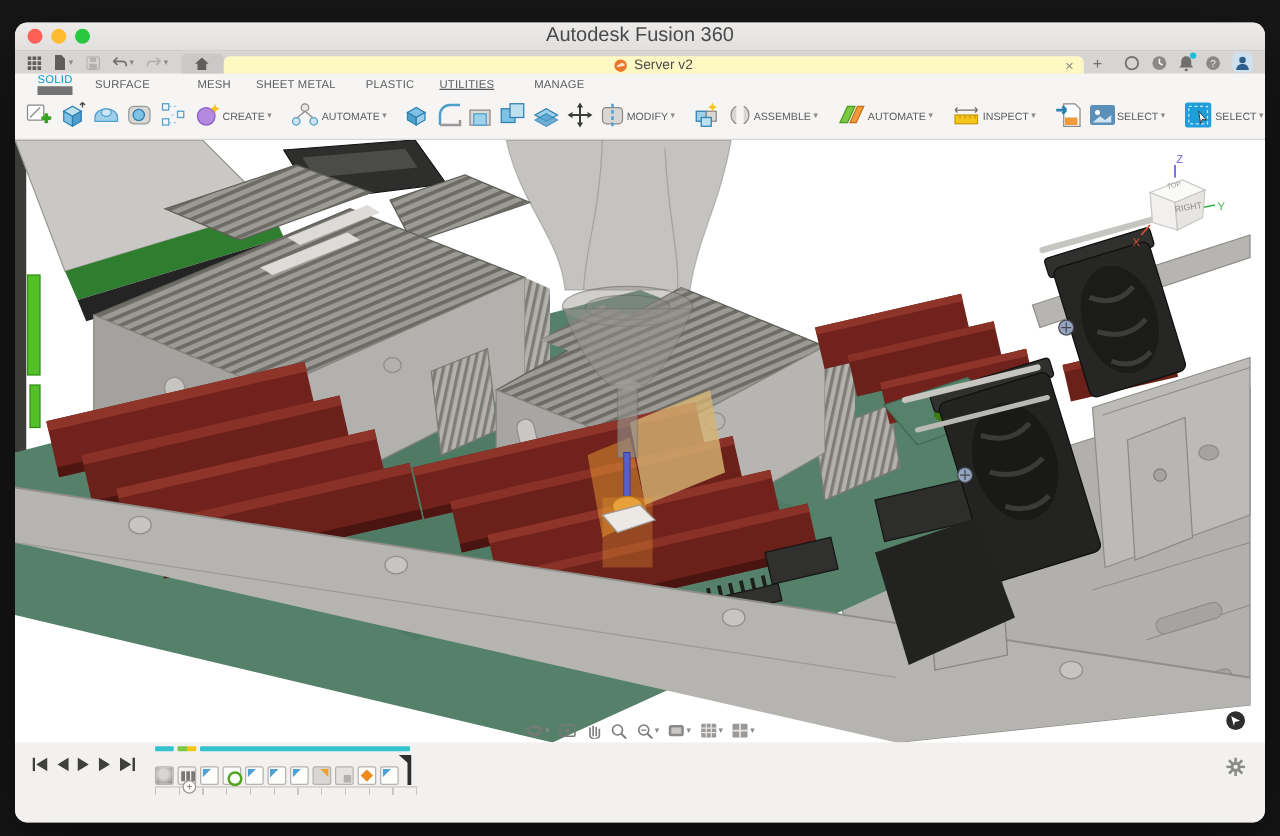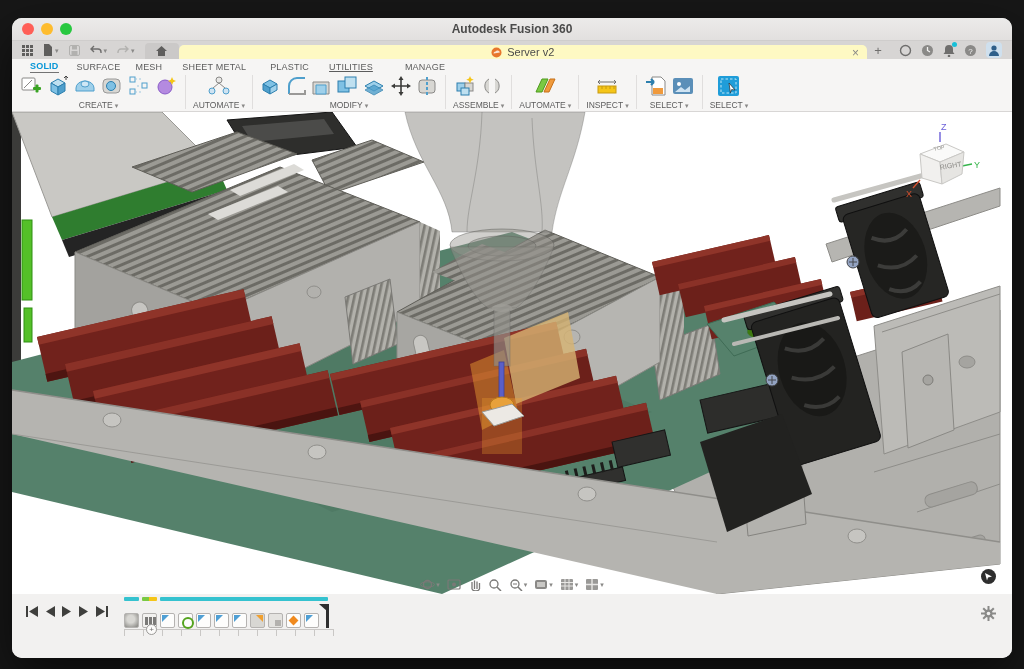--- a/index.html
+++ b/index.html
@@ -5,21 +5,21 @@
   html,body{margin:0;padding:0}
   body{width:1024px;height:669px;overflow:hidden;background:#171717;
        font-family:"Liberation Sans",sans-serif;-webkit-font-smoothing:antialiased}
   .window{position:absolute;left:12px;top:18px;width:1000px;height:640px;background:#f5f4f3;
           border-radius:10px;overflow:hidden;box-shadow:0 18px 50px rgba(0,0,0,.6);display:flex;flex-direction:column}
   
   .titlebar{height:22px;background:linear-gradient(#ecebea,#e2e0df);position:relative;
             display:flex;align-items:center;justify-content:center;border-bottom:1px solid #cfcdcc;flex:none}
   .lights{position:absolute;left:10px;top:5px;display:flex;gap:7px}
   .light{width:12px;height:12px;border-radius:50%}
-  .title{font-size:12px;font-weight:bold;color:#4a4a4a}
+  .title{font-size:16px;font-weight:normal;color:#4a4a4a}
   
   .appbar{height:18px;background:#d7d5d4;display:flex;align-items:stretch;flex:none;font-size:11px}
   .chromeicons{display:flex;align-items:center;gap:10px;padding:0 10px;color:#6f6e6d}
   .ci{display:flex;align-items:center;gap:2px;cursor:default}
   .ci svg{display:block}
   .caret-s{font-size:7px;color:#8a8987;line-height:1}
   .hometab{width:34px;background:#cbc9c8;display:flex;align-items:center;justify-content:center;border-radius:4px 4px 0 0;margin-top:2px}
   .doctab{flex:1;background:#fef9c3;margin-top:4px;border-radius:5px 5px 0 0;display:flex;align-items:center;justify-content:center;position:relative;color:#4b4b4b}
   .doctab .label{display:flex;align-items:center;gap:5px;font-size:11px}
   .closex{position:absolute;right:8px;top:1px;color:#8a8987;font-size:12px;cursor:default}
@@ -27,23 +27,23 @@
   .righticons{display:flex;align-items:center;gap:9px;padding:0 10px}
   .badge{position:absolute;right:-2px;top:-2px;width:5px;height:5px;border-radius:50%;background:#18c0d8}
   .avatar{width:16px;height:16px;border-radius:4px;background:#cfe0ee;display:flex;align-items:center;justify-content:center}
   
   .ribbon{height:52px;background:#f6f5f4;border-bottom:1px solid #d8d6d5;display:flex;flex:none}
   .wsbtn{margin:7px 8px 7px 10px;width:76px;border:1px solid #c9c7c6;border-radius:3px;background:#fbfaf9;
          display:flex;align-items:center;justify-content:center;gap:4px;font-size:10px;font-weight:bold;color:#4d4d4d}
   .ribbonright{flex:1;position:relative}
   .tabsrow{position:absolute;top:2px;left:6px;display:flex;align-items:center;height:12px}
   .rtab{font-size:9px;color:#5c5c5c;letter-spacing:.2px;padding-bottom:1px;white-space:nowrap}
-  .rtab.active{color:#0696d7;border-bottom:1px solid #737373;font-weight:bold}
+  .rtab.active{color:#0696d7;border-bottom:7px solid #737373;font-weight:normal}
   .groupsrow{position:absolute;top:14px;left:0;right:0;bottom:0;display:flex;align-items:stretch}
-  .tgroup{display:flex;flex-direction:column;align-items:center;justify-content:flex-start;padding:0 7px}
+  .tgroup{display:flex;flex-direction:row;align-items:center;justify-content:flex-start;padding:0 7px}
   .ticons{display:flex;align-items:center;gap:3px;height:26px}
   .glabel{font-size:8.5px;color:#5c5c5c;margin-top:1px;display:flex;gap:2px;align-items:center}
   .gsep{width:1px;background:#e0dedd;margin:2px 0}
   
   .viewport{height:482px;position:relative;background:#ffffff;flex:none;overflow:hidden}
   .scene{position:absolute;inset:0}
   .viewcube{position:absolute;right:30px;top:6px;width:78px;height:86px}
   .navbar{position:absolute;left:0;right:0;bottom:3px;display:flex;justify-content:center;gap:7px;align-items:center}
   .nbi{display:flex;align-items:center;gap:1px;color:#7a7977}
   .watermark{position:absolute;right:16px;bottom:10px;width:15px;height:15px;border-radius:50%;background:#2e2e2e;
@@ -180,21 +180,21 @@
           </svg>
       </span>
     </div>
   </div>
 
   <div class="ribbon">
     <div class="ribbonright">
       <div class="tabsrow" id="ribbon-tabs">
           <span class="rtab active" style="margin-left: 12px;">SOLID</span>
           <span class="rtab" style="margin-left: 18px;">SURFACE</span>
-          <span class="rtab" style="margin-left: 15px;">MESH</span>
+          <span class="rtab" style="margin-left: 38px;">MESH</span>
           <span class="rtab" style="margin-left: 20px;">SHEET METAL</span>
           <span class="rtab" style="margin-left: 24px;">PLASTIC</span>
           <span class="rtab" style="margin-left: 20px; text-decoration: underline;">UTILITIES</span>
           <span class="rtab" style="margin-left: 32px;">MANAGE</span>
         </div>
       <div class="groupsrow">
         <div class="tgroup">
           <div class="ticons">
             <svg width="24" height="24">
                 <rect x="3" y="4" width="13" height="12" rx="1" fill="#fff" stroke="#8a8987"></rect>

